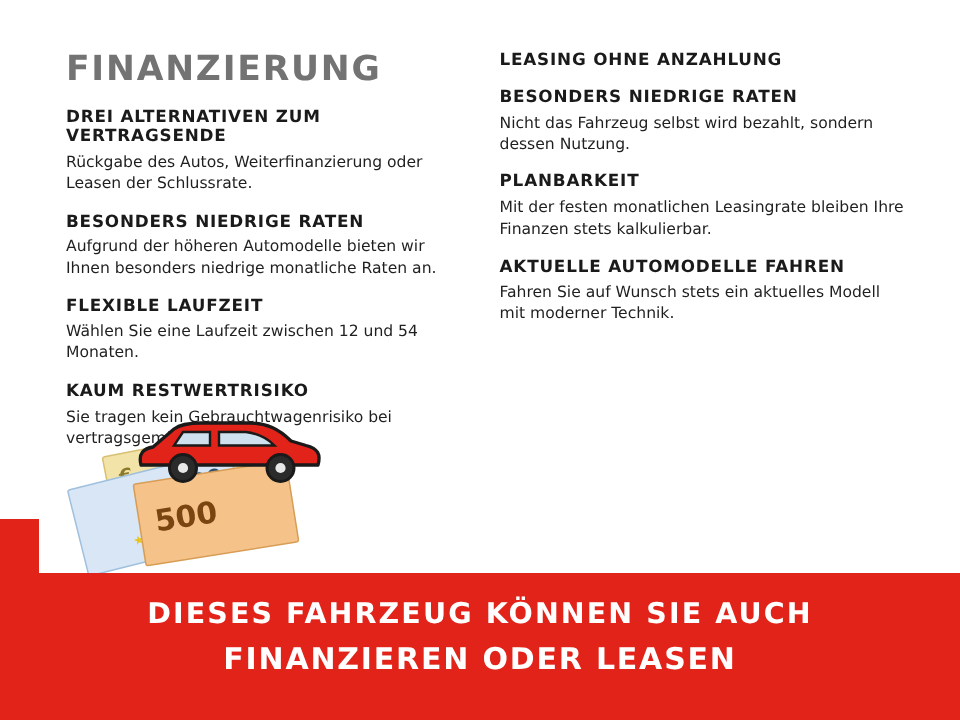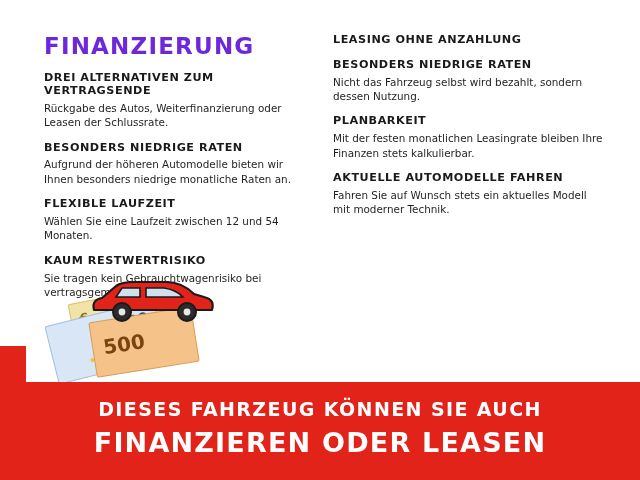--- a/index.html
+++ b/index.html
@@ -34,21 +34,21 @@
     flex-direction: row;
     gap: 22px;
   }
   .column {
     width: 268px;
   }
   .column.right {
     width: 272px;
   }
   .col-title {
-    color: #6d28d9;
+    color: #737373;
     font-family: "DejaVu Sans", sans-serif;
     font-weight: bold;
     font-size: 23px;
     letter-spacing: 1.2px;
     margin: 0 0 14px 0;
     line-height: 1.05;
     text-transform: uppercase;
   }
   .entry {
     margin-bottom: 12px;
@@ -169,21 +169,21 @@
     font-family: "DejaVu Sans", sans-serif;
     font-weight: bold;
     font-size: 19px;
     letter-spacing: 1.4px;
     text-transform: uppercase;
     margin: 0 0 7px 0;
   }
   .footer-line2 {
     font-family: "DejaVu Sans", sans-serif;
     font-weight: bold;
-    font-size: 27px;
+    font-size: 20px;
     letter-spacing: 1.2px;
     text-transform: uppercase;
     margin: 0;
   }
   .red-left-block {
     position: absolute;
     left: 0;
     bottom: 98px;
     width: 26px;
     height: 36px;

